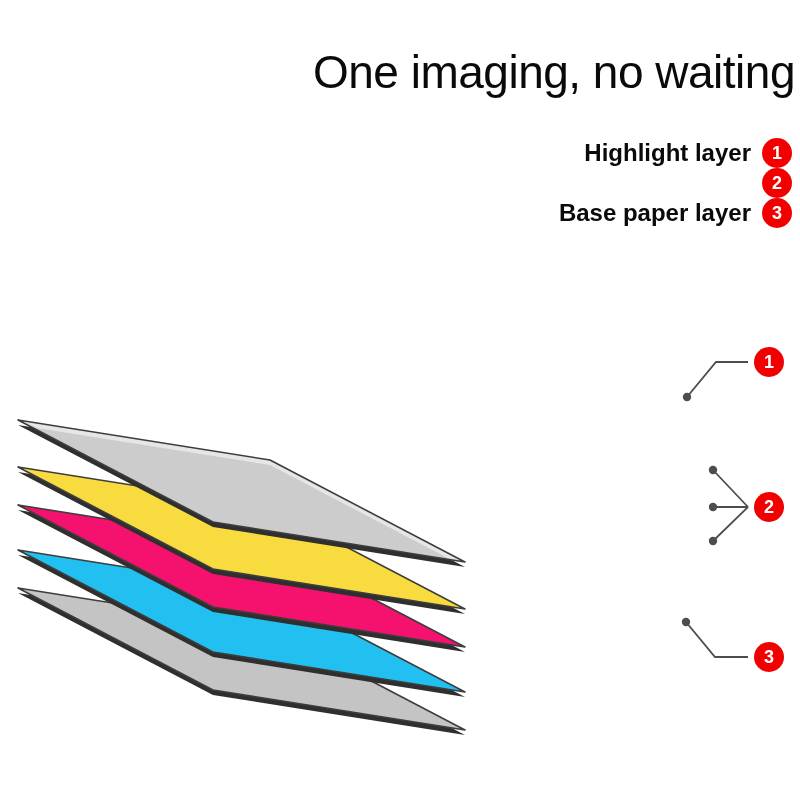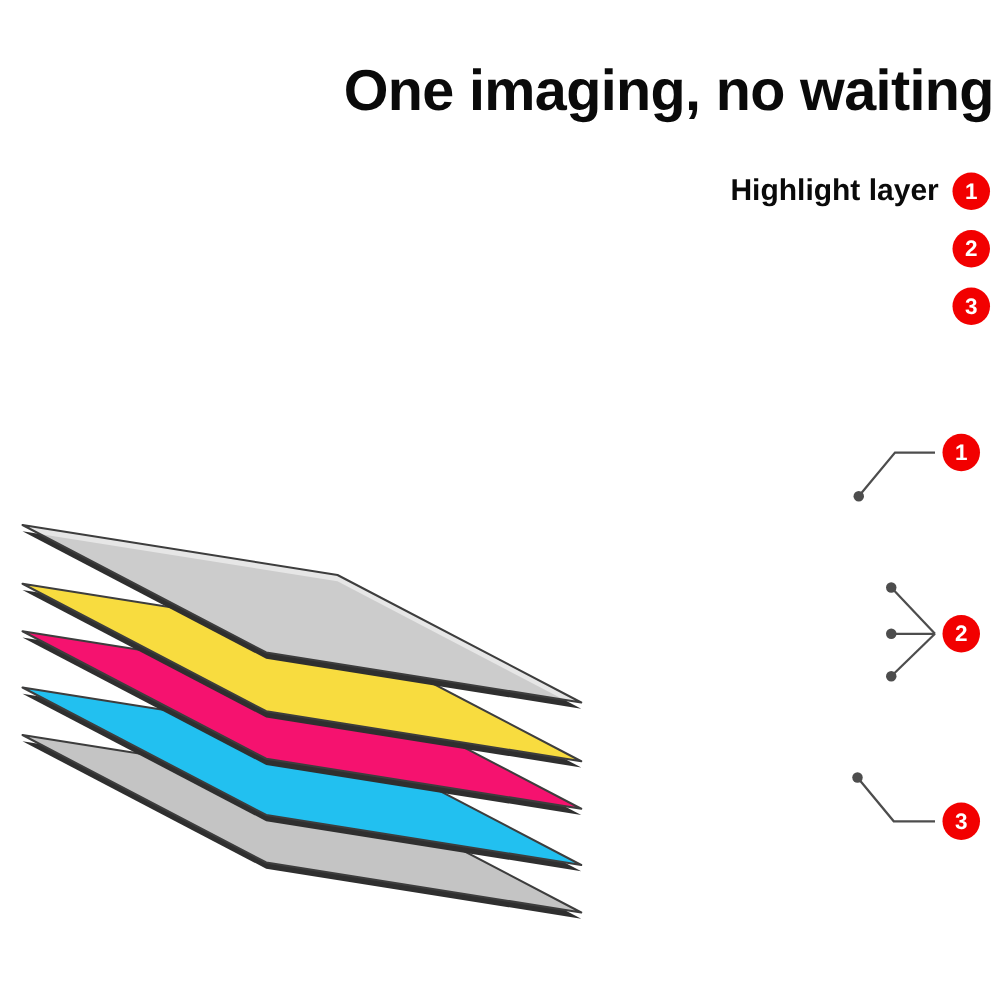--- a/index.html
+++ b/index.html
@@ -26,36 +26,35 @@
   }
 
   
   .title {
     position: absolute;
     left: 0;
     top: 44px;
     width: 795px;
     text-align: right;
     font-size: 46px;
-    font-weight: 700;
+    font-weight: 400;
     letter-spacing: -0.5px;
     color: #0a0a0a;
     line-height: 56px;
     white-space: nowrap;
   }
 
   
   .legend {
     position: absolute;
     right: 8px;
     top: 138px;
     display: flex;
     flex-direction: column;
     align-items: flex-end;
-    gap: 16px;
   }
   .legend-row {
     display: flex;
     flex-direction: row;
     align-items: center;
     gap: 11px;
     white-space: nowrap;
   }
   .legend-label {
     font-size: 24px;
@@ -110,20 +109,21 @@
 
   <div class="legend">
     <div class="legend-row">
       <span class="legend-label">Highlight layer</span>
       <span class="badge">1</span>
     </div>
     <div class="legend-row">
       <span class="badge">2</span>
     </div>
     <div class="legend-row">
+      <span class="legend-label">Base paper layer</span>
       <span class="badge">3</span>
     </div>
   </div>
 
   <svg id="sheets" width="800" height="800" viewBox="0 0 800 800">
 
     <g>
       <polygon points="18,593 270,633 465,735 213,695" fill="#2f2f2f"></polygon>
       <polygon points="18,588 270,628 465,730 213,690" fill="#c4c4c4" stroke="#3d3d3d" stroke-width="1.6" stroke-linejoin="round"></polygon>
     </g>

